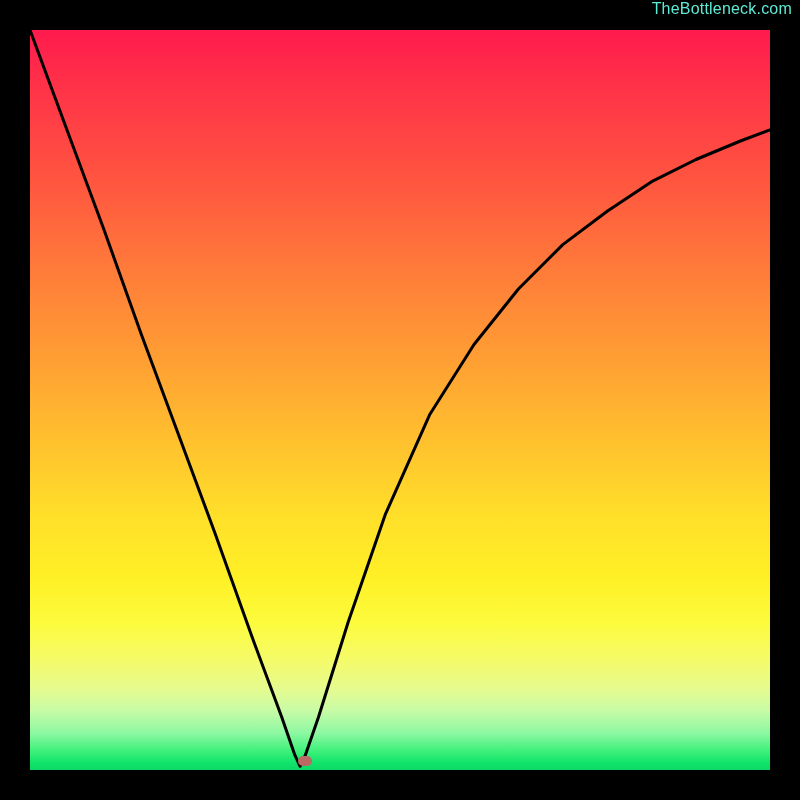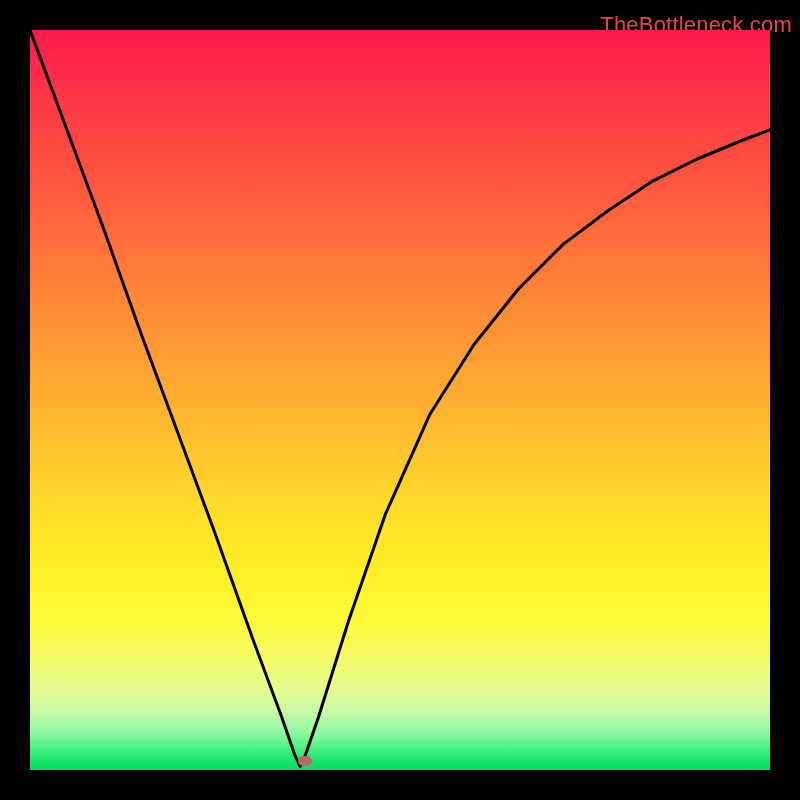--- a/index.html
+++ b/index.html
@@ -40,24 +40,24 @@
       #e6fb8f 89%,
       #c8fba6 92%,
       #8df8a2 95%,
       #3cf07a 97.5%,
       #11e46a 99%,
       #0cd867 100%
     );
   }
   .watermark {
     position: absolute;
-    top: 12px;
+    top: 0;
     right: 8px;
-    color: #ef4444;
-    font-size: 22px;
+    color: #5eead4;
+    font-size: 16px;
     font-weight: 500;
     letter-spacing: 0.2px;
     user-select: none;
   }
   svg.curve {
     position: absolute;
     left: 0;
     top: 0;
     width: 740px;
     height: 740px;

